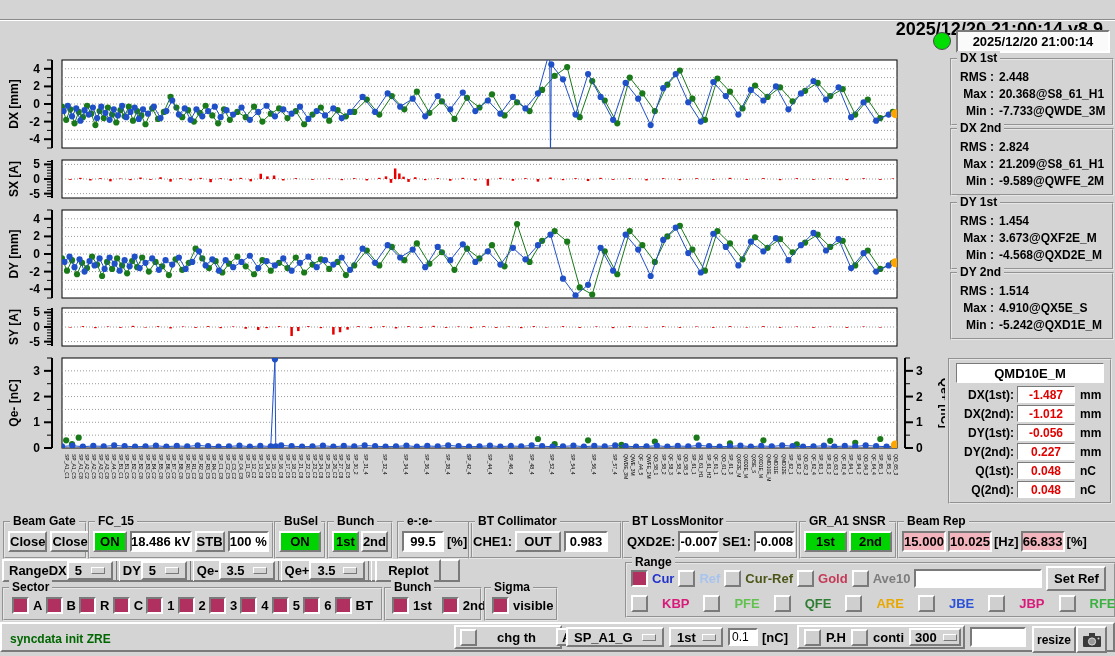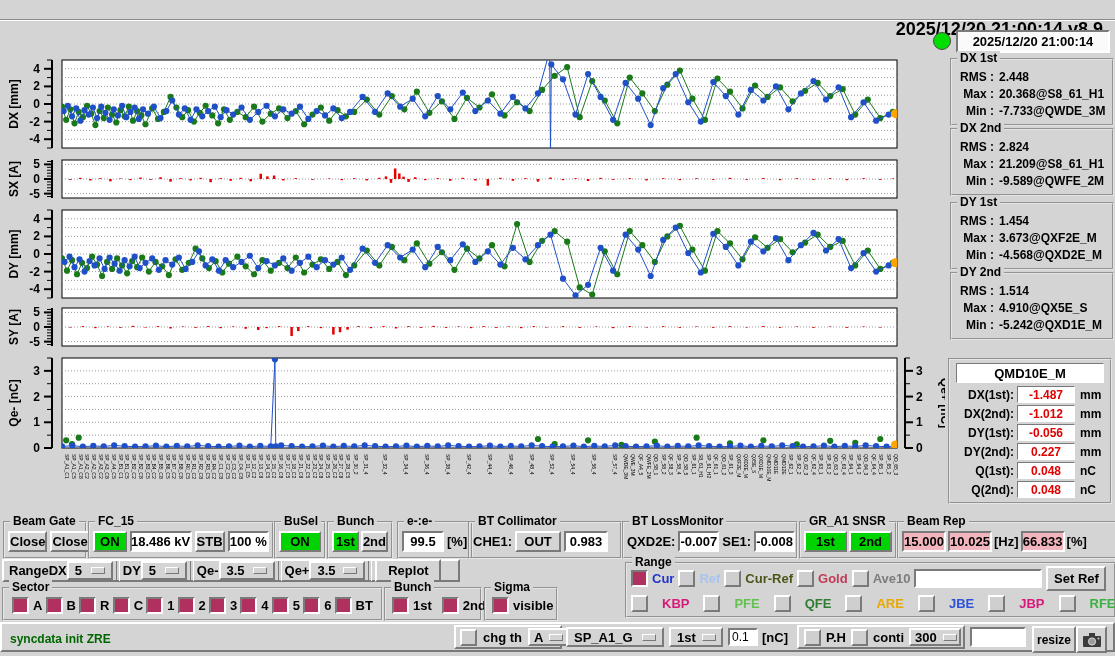--- a/index.html
+++ b/index.html
@@ -1236,21 +1236,21 @@
   <div class="grp" style="left:484px;top:587px;width:70px;height:30px;">
     <span class="t">Sigma</span>
     <div class="flexrow" style="height:100%;padding:2px 6px 0 6px;gap:4px;box-sizing:border-box;">
       <span class="cb on"></span>
         <span class="lab13">visible</span>
     </div>
   </div>
 
   <div class="abs raised" style="left:0;top:622px;width:1115px;height:30px;box-sizing:border-box;">
     <span id="msg" class="abs">syncdata init ZRE</span>
-    <div class="abs raised flexrow" style="left:452px;top:1px;width:108px;height:24px;padding:0 4px;box-sizing:border-box;gap:6px;">
+    <div class="abs raised flexrow" style="left:452px;top:1px;width:108px;height:24px;padding:0 4px;box-sizing:border-box;gap:20px;">
       <span class="cb"></span>
       <span class="lab13">chg th</span>
       <div class="opt" style="width:40px;height:18px;box-sizing:border-box;padding:0 4px;">
           <span>A</span>
           <i class="dash"></i>
         </div>
     </div>
     <div class="abs opt" style="left:564px;top:3px;width:98px;height:20px;box-sizing:border-box;">
         <span>SP_A1_G</span>
         <i class="dash"></i>

